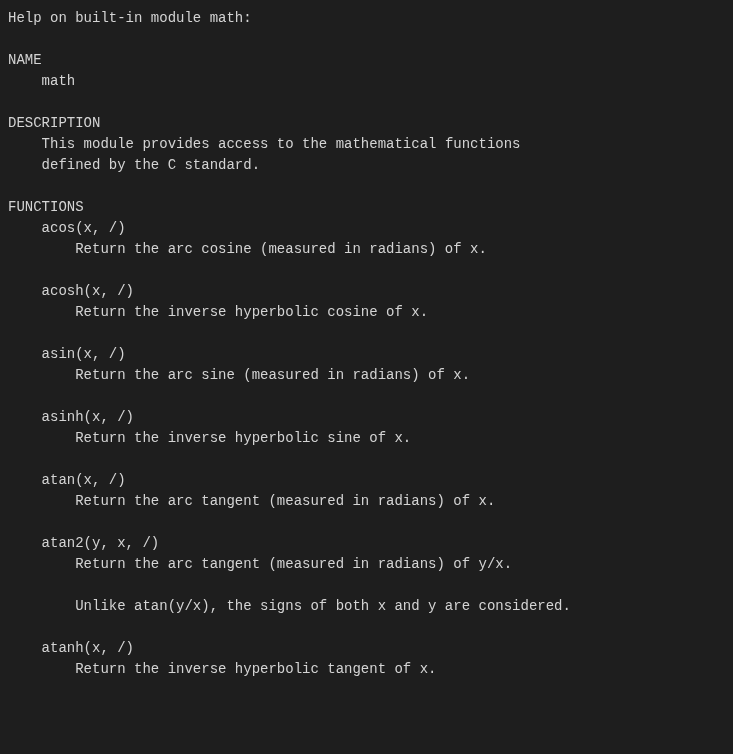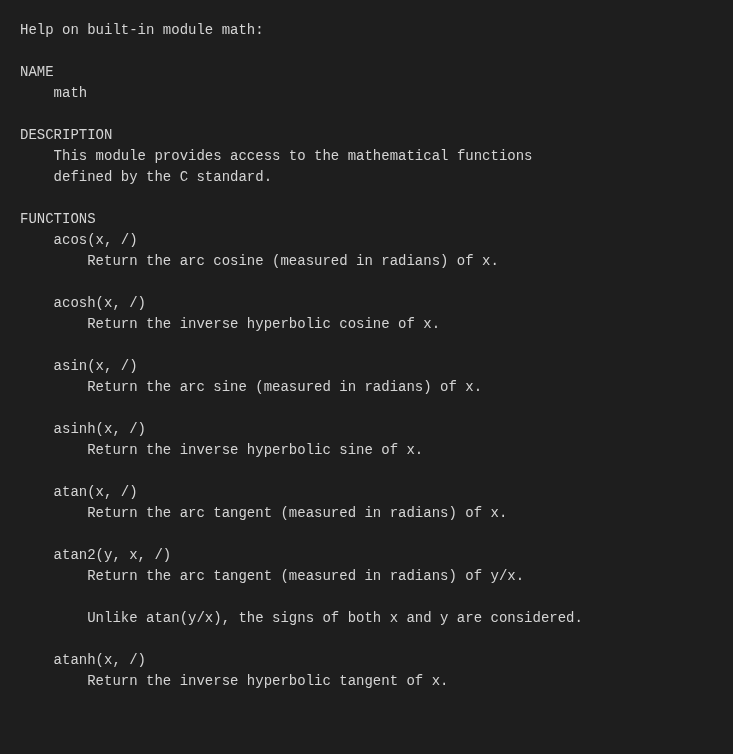--- a/index.html
+++ b/index.html
@@ -7,21 +7,21 @@
       color: #d4d4d4;
       font-family: 'Consolas', 'Courier New', monospace;
       font-size: 14px;
       line-height: 1.5;
       margin: 0;
       padding: 8px;
       width: 733px;
       box-sizing: border-box;
     }
     pre {
-      margin: 12px;
+      margin: 0;
       font-family: inherit;
       white-space: pre;
     }
     .line {
       display: block;
       min-height: 1.5em;
     }
   </style>
 </head>
 <body>

